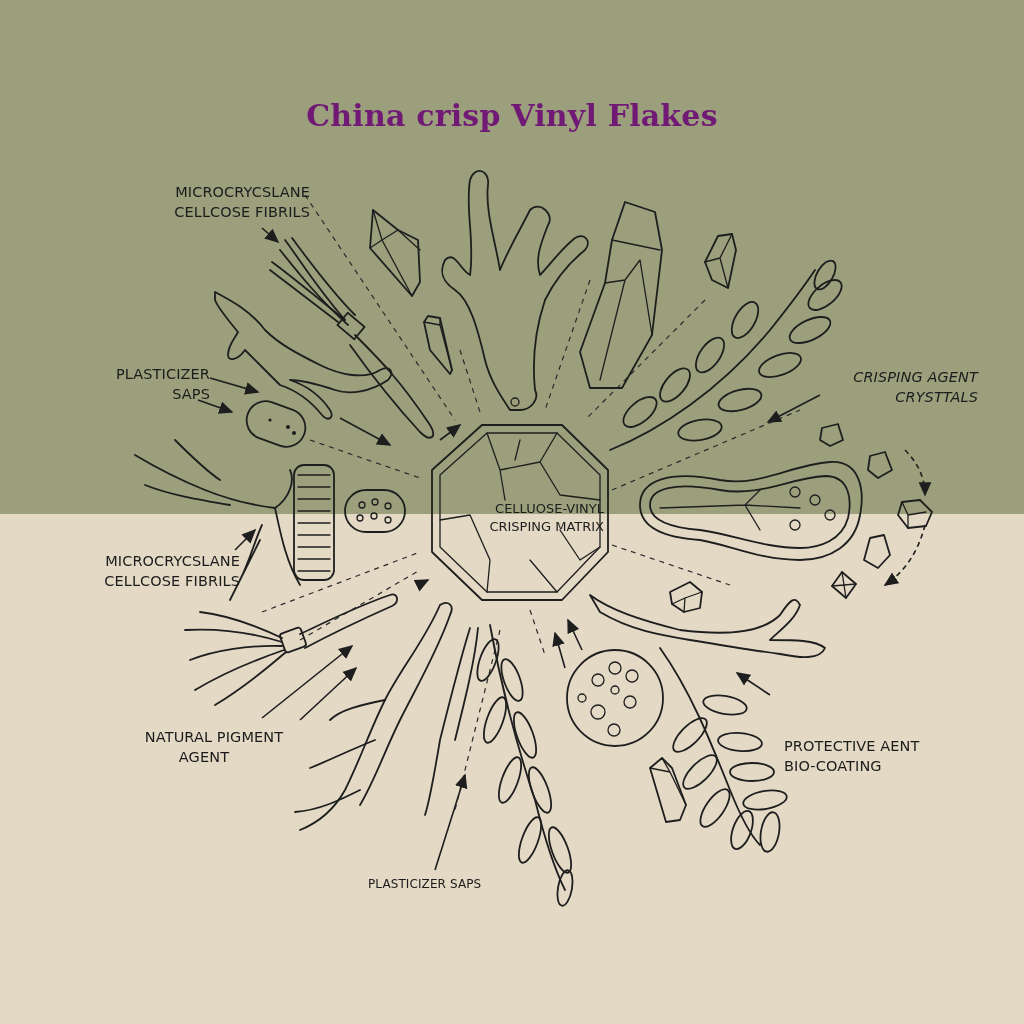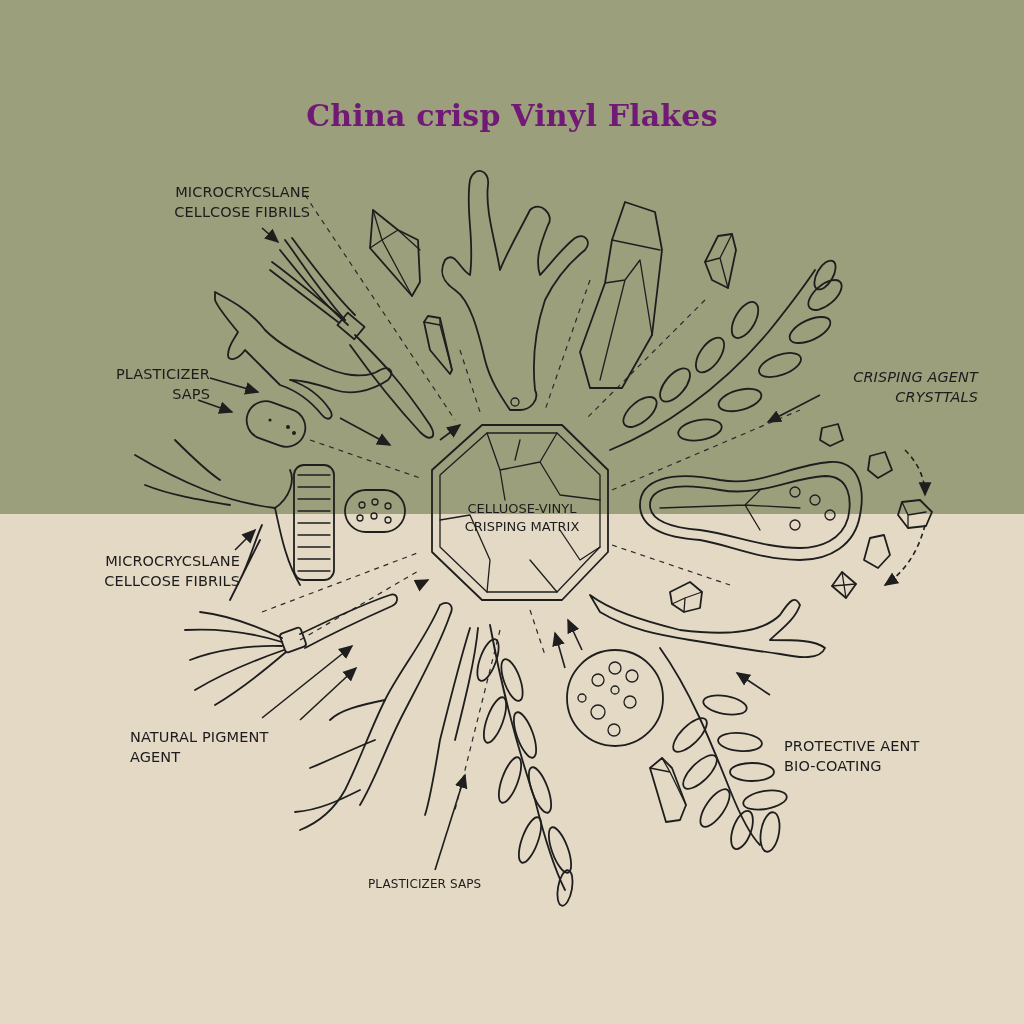--- a/index.html
+++ b/index.html
@@ -10,29 +10,29 @@
     position: absolute; left: 0; top: 98px; width: 1024px; text-align: center;
     font-family: "DejaVu Serif", "Liberation Serif", serif; font-weight: bold;
     font-size: 30px; color: #701a75; letter-spacing: 0.2px;
   }
   .label {
     position: absolute; font-family: "DejaVu Sans", "Liberation Sans", sans-serif;
     font-size: 14.5px; color: #1c1c1c; line-height: 20px; letter-spacing: 0.1px;
   }
   .label span { display: block; }
   .center { text-align: right; }
-  .right { text-align: left; }
+  .right { text-align: center; }
   svg.art { position: absolute; left: 0; top: 0; }
   .s { fill: none; stroke: #1e1e1e; stroke-width: 1.8; stroke-linecap: round; stroke-linejoin: round; }
   .t { fill: none; stroke: #1e1e1e; stroke-width: 1.3; stroke-linecap: round; stroke-linejoin: round; }
   .d { fill: none; stroke: #2a2a2a; stroke-width: 1.2; stroke-dasharray: 5 5; }
   .a { fill: none; stroke: #1e1e1e; stroke-width: 1.6; }
   .dot { fill: #1e1e1e; }
   .center-label {
-    position: absolute; left: 440px; top: 500px; width: 164px; text-align: center;
+    position: absolute; left: 440px; top: 500px; width: 164px; text-align: right;
     font-family: "DejaVu Sans", "Liberation Sans", sans-serif; font-size: 13px;
     line-height: 18px; color: #1c1c1c;
   }
 </style>
 </head>
 <body>
 
 <div class="bg-top"></div>
 <div class="bg-bottom"></div>
 

